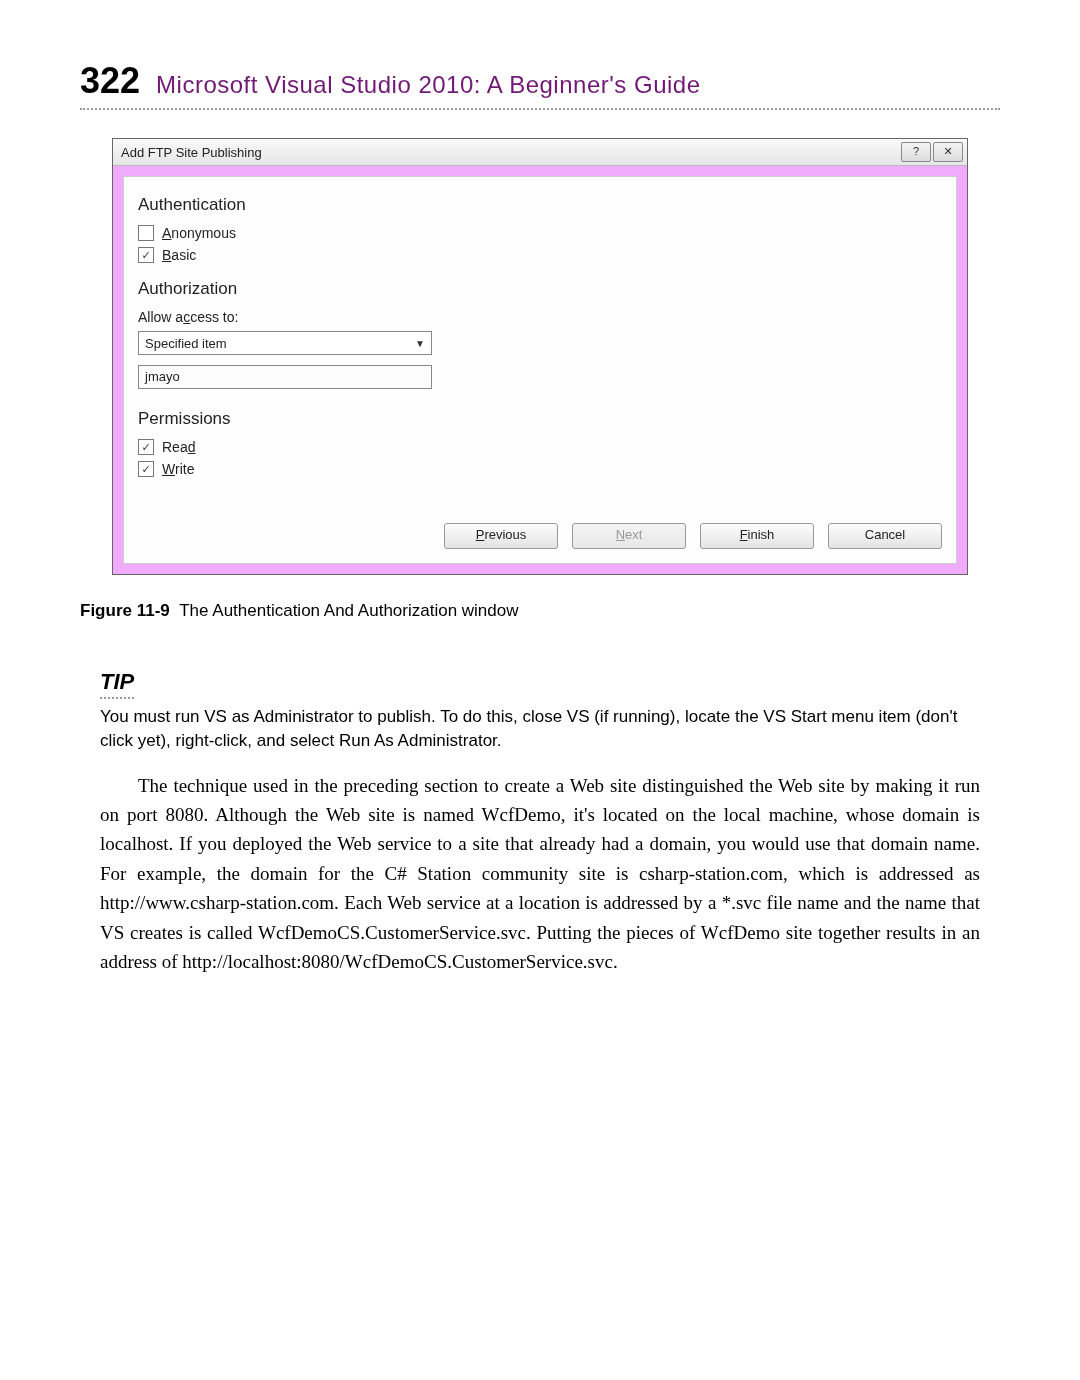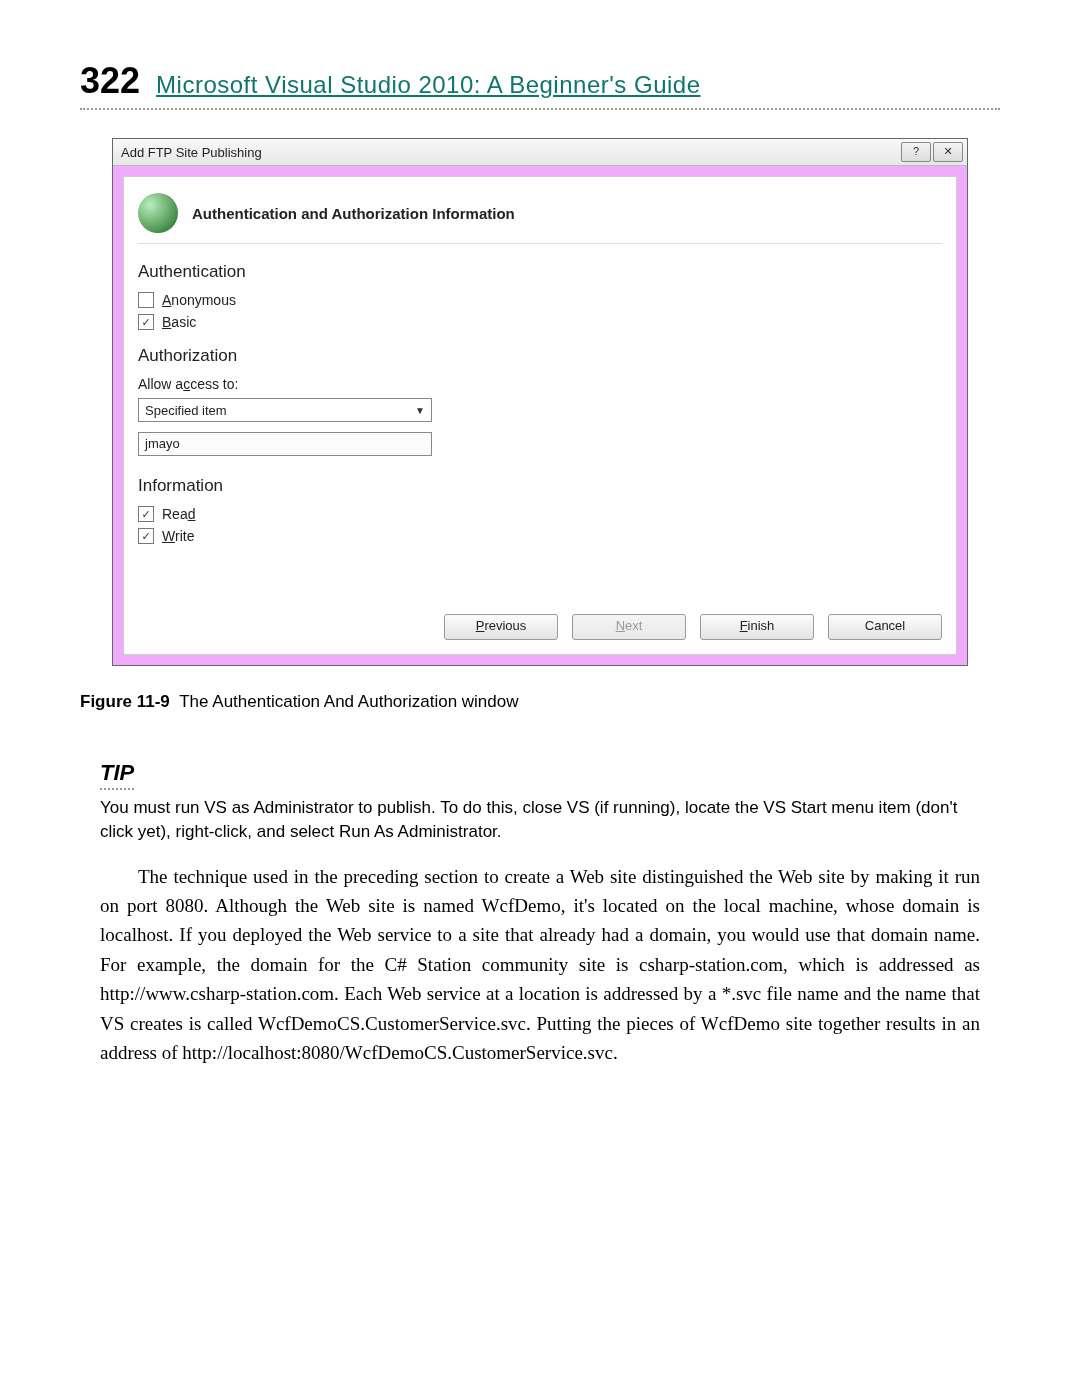--- a/index.html
+++ b/index.html
@@ -21,25 +21,24 @@
     padding-bottom: 6px;
     margin-bottom: 28px;
   }
   .page-number {
     font-size: 36px;
     font-weight: bold;
     font-family: Arial, sans-serif;
   }
   .page-title {
     font-size: 24px;
-    color: #0f766e;
+    color: #701a75;
     font-family: "Helvetica Neue", Arial, sans-serif;
     font-weight: 300;
     letter-spacing: 0.5px;
-    text-decoration: underline;
   }
 
   
   .dialog-shell {
     margin: 0 32px 24px 32px;
     border: 1px solid #666;
     background: #f0abfc;
     font-family: "Segoe UI", Tahoma, sans-serif;
     font-size: 14px;
     color: #222;
@@ -160,21 +159,20 @@
   .win-button {
     min-width: 88px;
     height: 24px;
     border: 1px solid #999;
     border-radius: 3px;
     background: linear-gradient(#fdfdfd, #e3e3e3);
     font-size: 13px;
     text-align: center;
     line-height: 22px;
     padding: 0 12px;
-    margin-top: 24px;
   }
   .win-button.disabled {
     color: #999;
     background: linear-gradient(#f4f4f4, #e8e8e8);
   }
 
   
   .fig-caption {
     font-family: Arial, sans-serif;
     font-size: 17px;
@@ -224,24 +222,20 @@
 
   <div class="dialog-shell">
     <div class="titlebar">
       <span class="titlebar-title">Add FTP Site Publishing</span>
       <div class="titlebar-buttons">
         <div class="tb-btn">?</div>
         <div class="tb-btn">✕</div>
       </div>
     </div>
     <div class="dialog-inner">
-      <div class="dlg-header-row">
-        <div class="dlg-ftp-icon"></div>
-        <div class="dlg-heading">Authentication and Authorization Information</div>
-      </div>
 
       <div class="section-label">Authentication</div>
 
       <div class="check-row">
         <span class="checkbox"></span>
         <span><span class="label-underline">A</span><span>nonymous</span></span>
       </div>
 
       <div class="check-row">
         <span class="checkbox">✓</span>
@@ -254,21 +248,21 @@
           <span>Allow a</span><span class="label-underline">c</span><span>cess to:</span>
         </div>
         <div class="select-field">
           <span>Specified item</span>
           <span class="dropdown-arrow">▼</span>
         </div>
         <div class="text-field">jmayo</div>
       </div>
 
       <div class="dlg-block" style="margin-top:20px;">
-        <div class="section-label">Information</div>
+        <div class="section-label">Permissions</div>
         <div class="check-row">
           <span class="checkbox">✓</span>
           <span><span>Rea</span><span class="label-underline">d</span></span>
         </div>
         <div class="check-row">
           <span class="checkbox">✓</span>
           <span><span class="label-underline">W</span><span>rite</span></span>
         </div>
       </div>
 

